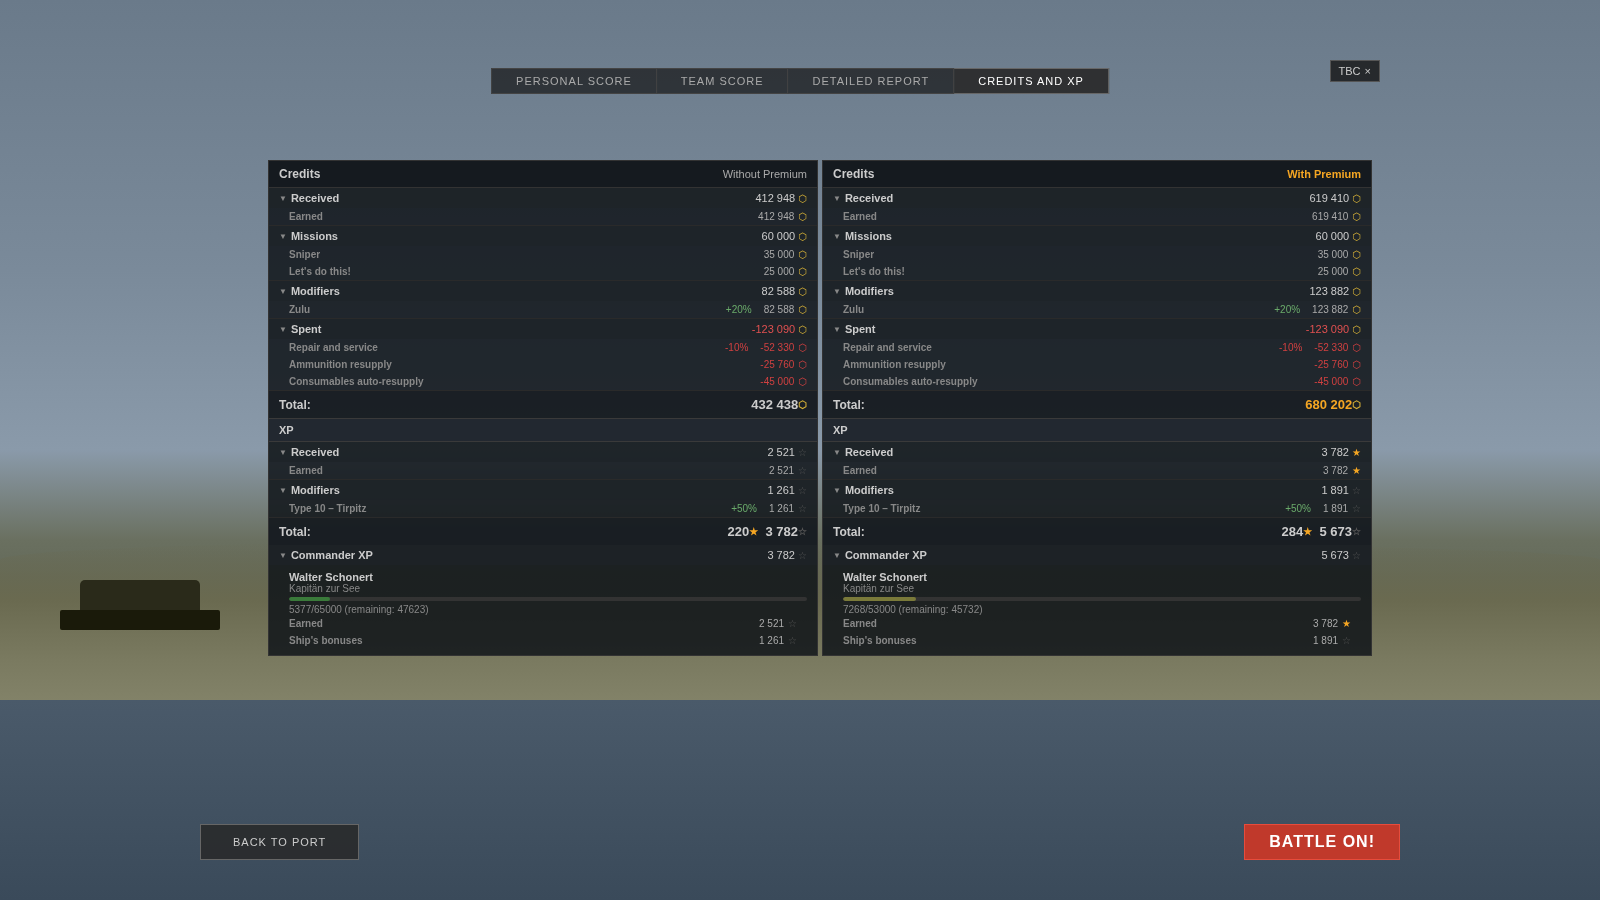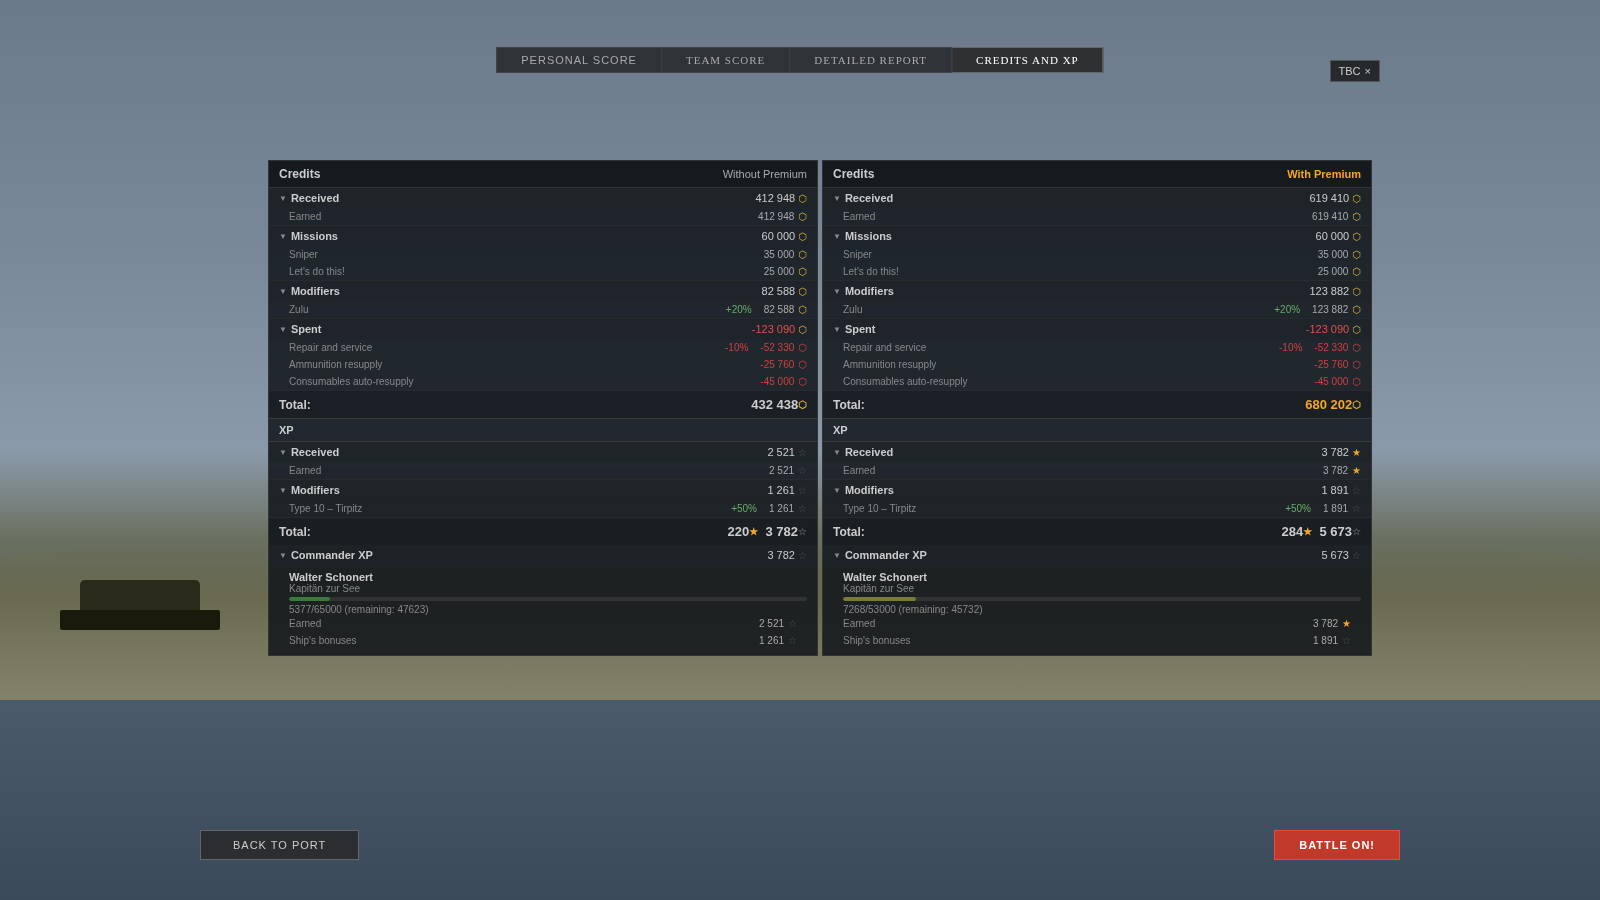--- a/index.html
+++ b/index.html
@@ -53,21 +53,21 @@
       left: -20px;
       width: 160px;
       height: 20px;
       background: #1a1a0a;
       border-radius: 2px;
     }
 
     
     .top-nav {
       position: absolute;
-      top: 47px;
+      top: 68px;
       left: 50%;
       transform: translateX(-50%);
       display: flex;
       z-index: 10;
     }
     .nav-tab {
       padding: 6px 24px;
       font-size: 11px;
       letter-spacing: 1px;
       text-transform: uppercase;
@@ -77,21 +77,20 @@
       cursor: pointer;
       white-space: nowrap;
     }
     .nav-tab.active {
       background: rgba(40,40,40,0.9);
       color: #fff;
       border-color: #666;
     }
     .nav-tab:not(:first-child) {
       border-left: none;
-      font-family: Liberation Serif, serif;
     }
 
     
     .close-btn {
       position: absolute;
       top: 60px;
       right: 220px;
       background: rgba(20,20,20,0.8);
       border: 1px solid #555;
       color: #ccc;
@@ -173,20 +172,21 @@
     .section-value {
       color: #ccc;
       font-size: 11px;
     }
     .section-value.negative {
       color: #e05050;
     }
     .row-label {
       color: #888;
       font-size: 10px;
+      font-weight: bold;
     }
     .row-value {
       color: #aaa;
       font-size: 10px;
       display: flex;
       align-items: center;
       gap: 4px;
     }
     .row-value.negative {
       color: #d04040;
@@ -295,21 +295,21 @@
       font-size: 11px;
       letter-spacing: 1px;
       text-transform: uppercase;
       cursor: pointer;
     }
     .btn-battle {
       background: #c0392b;
       border: 1px solid #e74c3c;
       color: #fff;
       padding: 8px 24px;
-      font-size: 11px;
+      font-size: 16px;
       letter-spacing: 1px;
       text-transform: uppercase;
       cursor: pointer;
       font-weight: bold;
     }
 
     .indent {
       padding-left: 20px;
     }
   </style>

